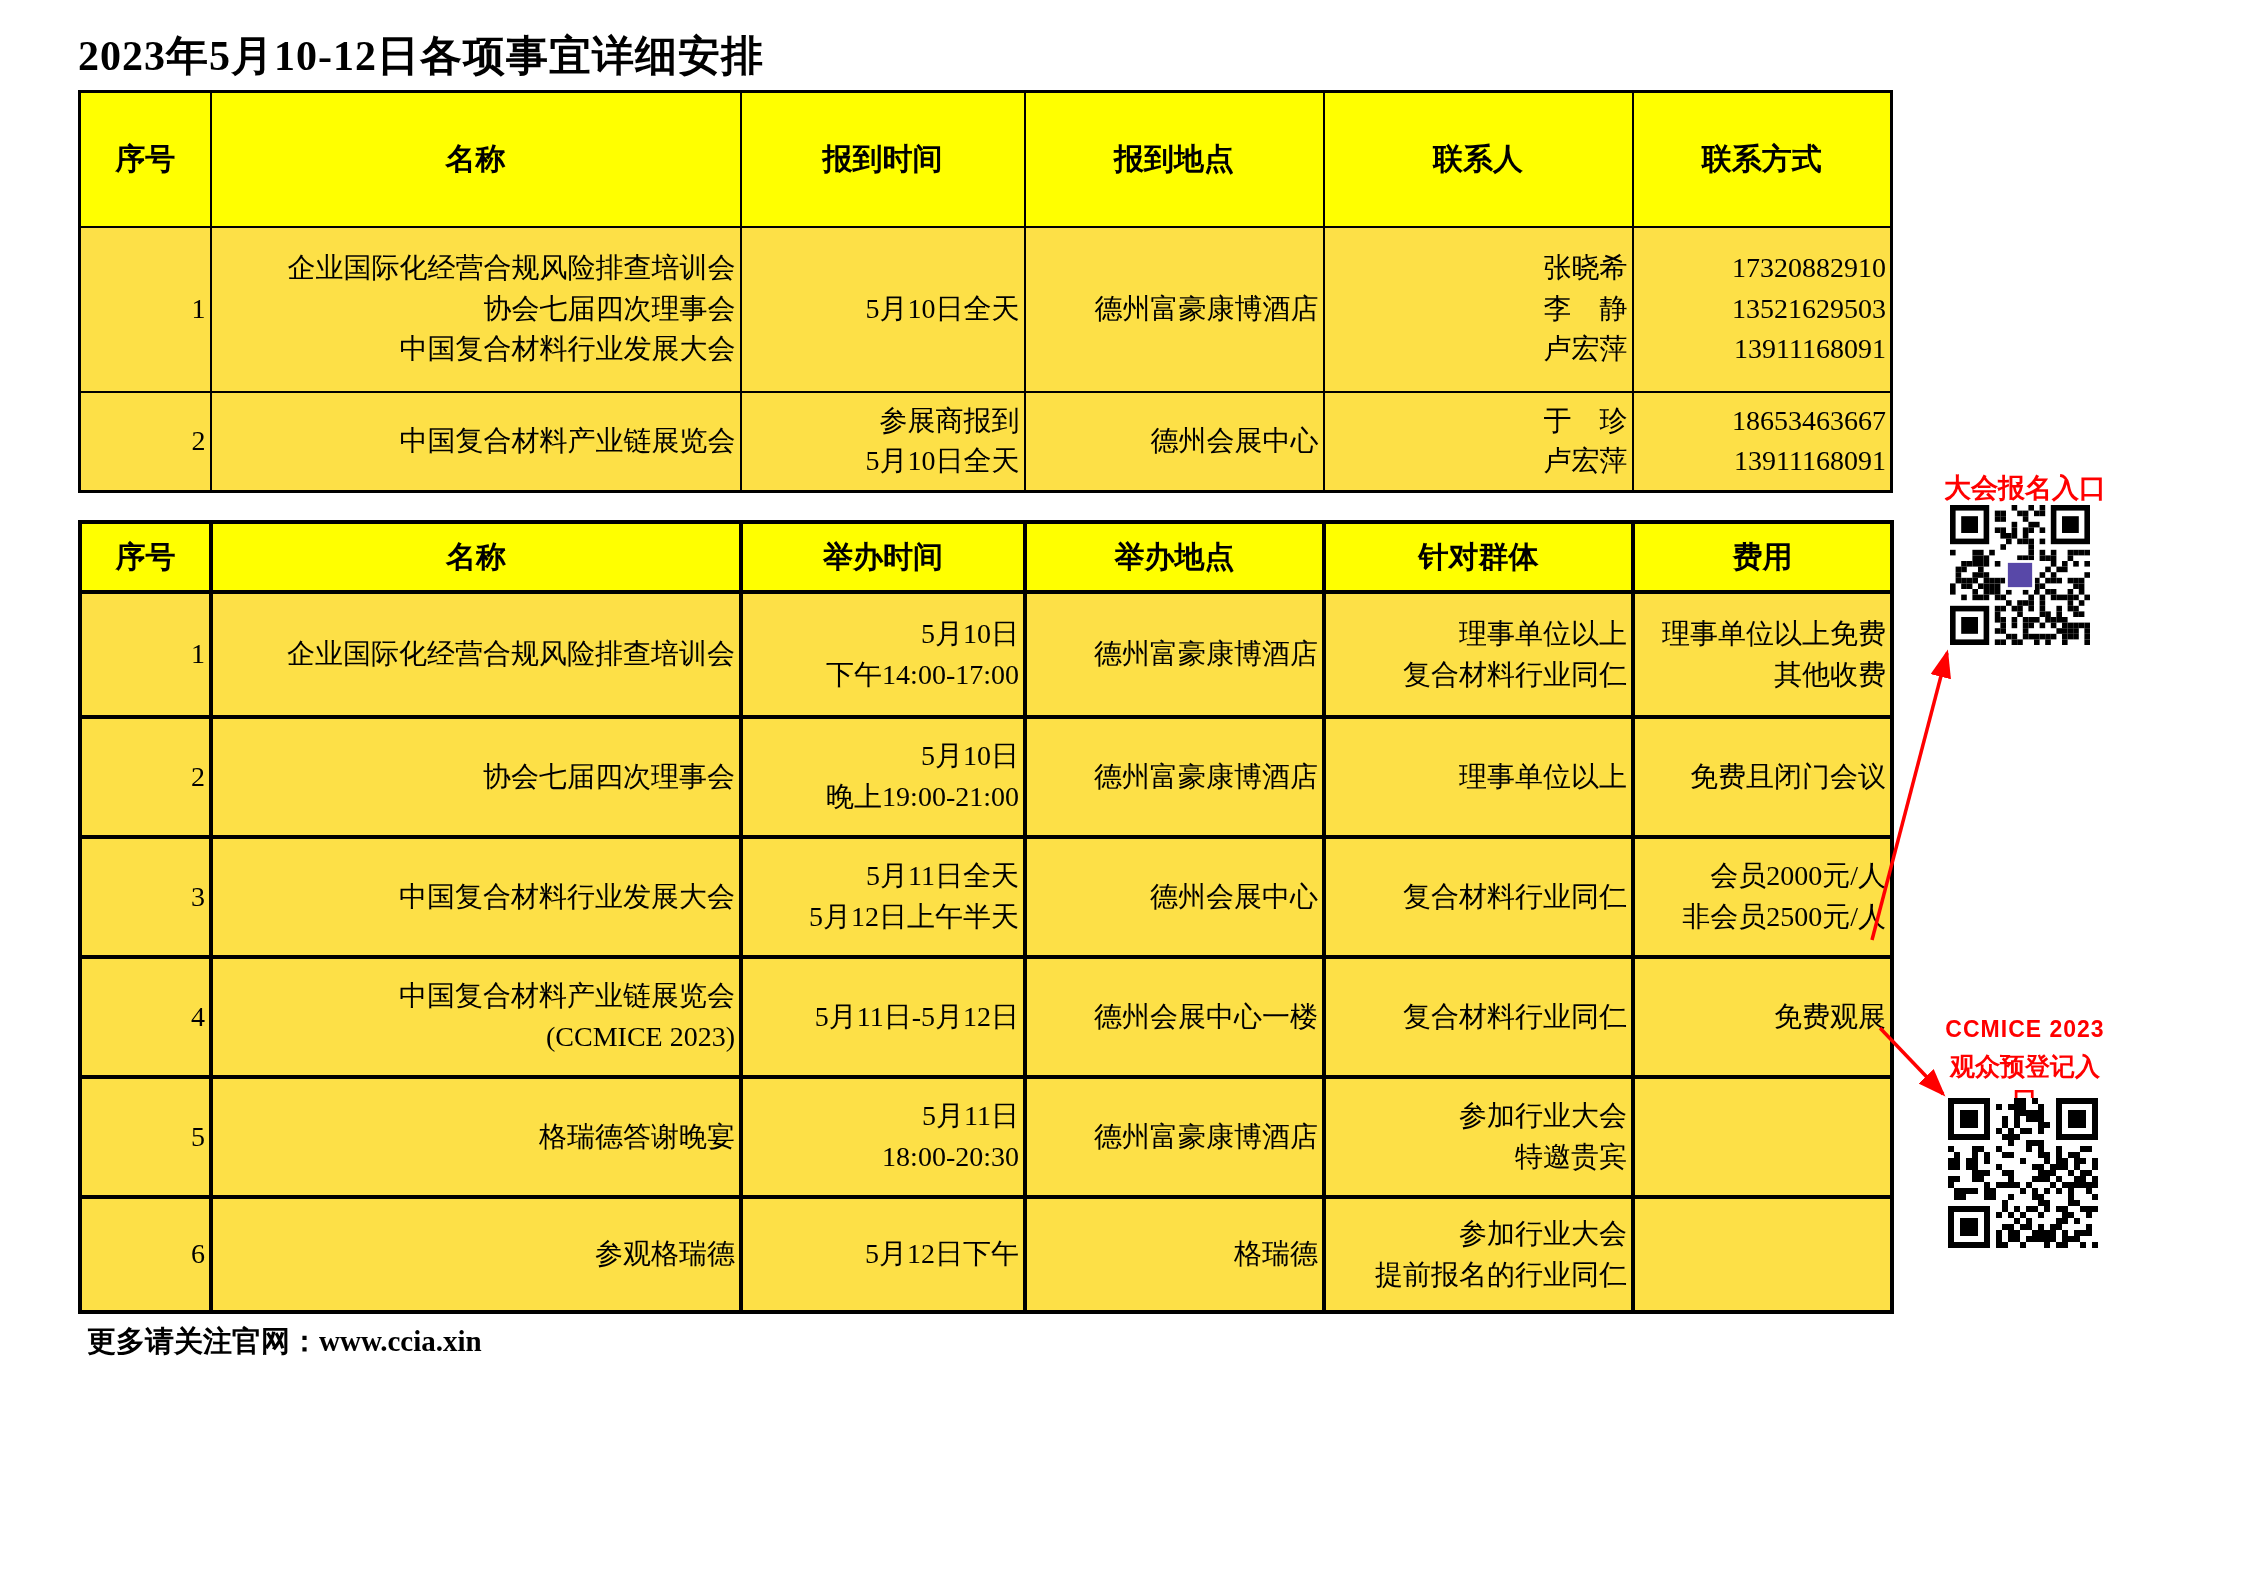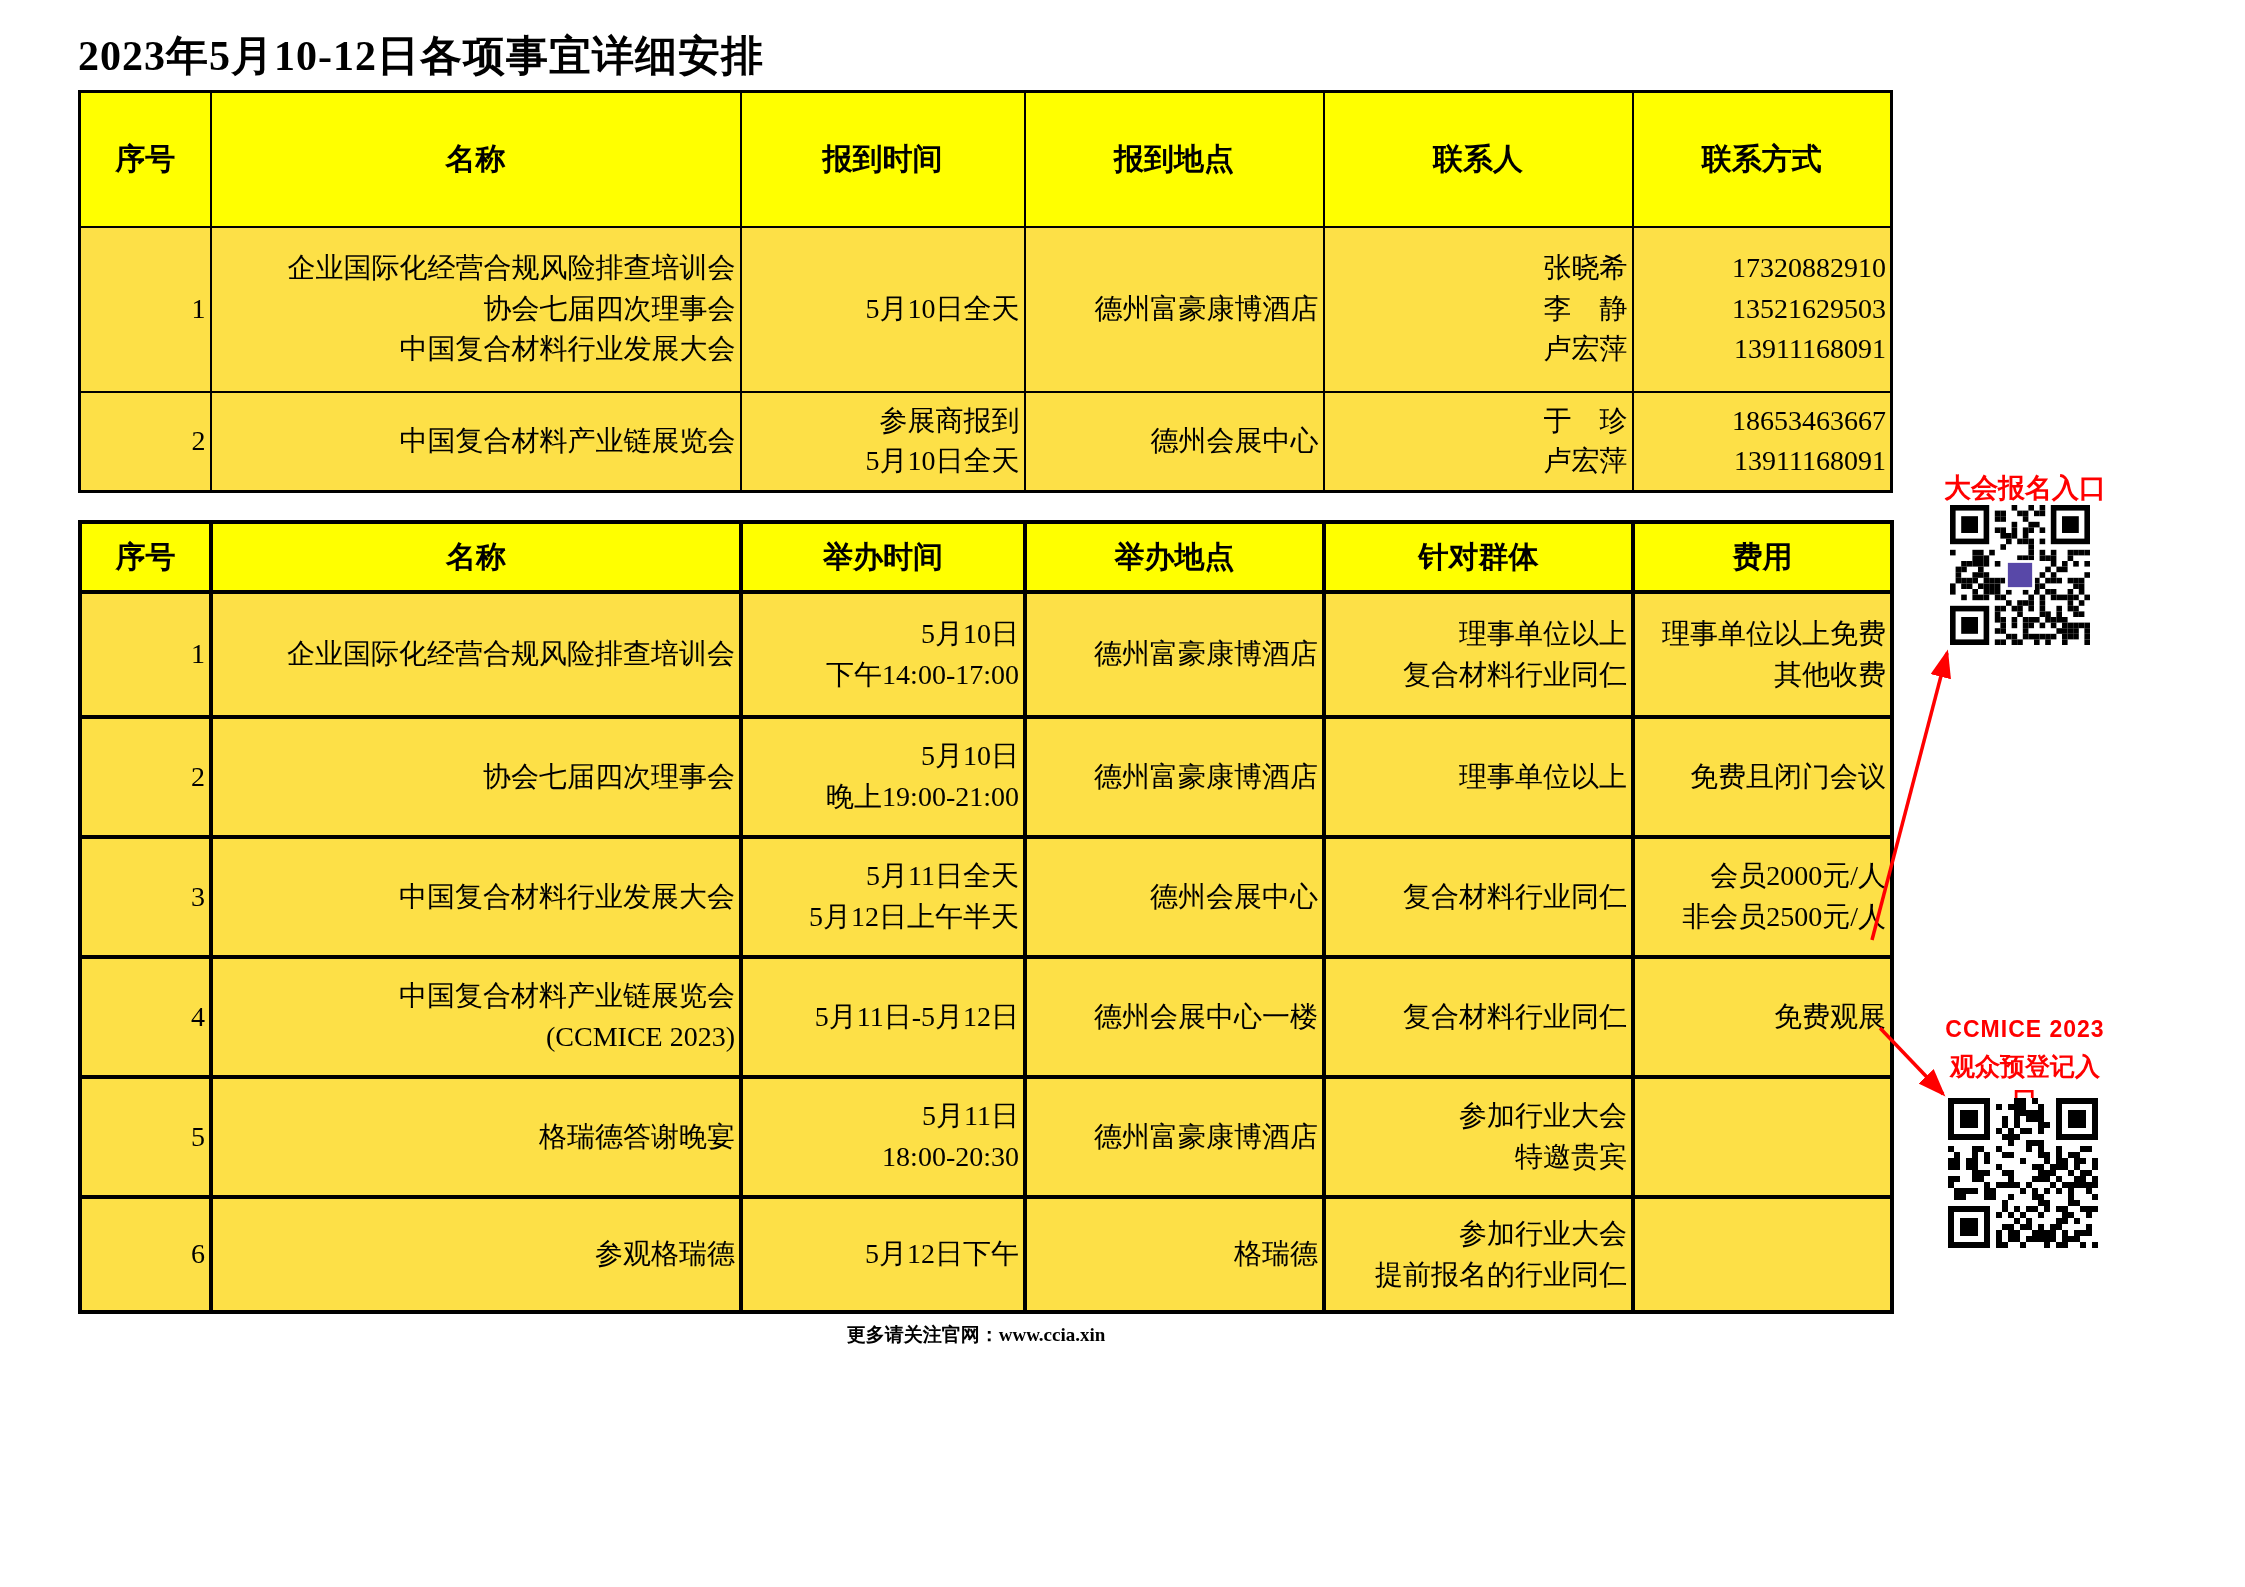--- a/index.html
+++ b/index.html
@@ -30,21 +30,21 @@
     color:var(--accent-red,#FF0000);
     font-family:"Liberation Sans","DejaVu Sans",sans-serif;font-weight:bold;
   }
   .lbl-signup{top:470px;font-size:27px;}
   .lbl-ccmice{top:1016px;font-size:23px;letter-spacing:1px;}
   .lbl-prereg{top:1050px;font-size:25px;}
   .qr{position:absolute;background:#fff;}
   .qr1{left:1950px;top:505px;width:140px;height:140px;}
   .qr2{left:1948px;top:1098px;width:150px;height:150px;}
   .overlay{position:absolute;left:0;top:0;width:2245px;height:1587px;pointer-events:none;}
-  .footer-line{position:absolute;left:70px;width:1812px;text-align:center;font-weight:bold;font-size:19px;}
+  .footer-line{position:absolute;left:87px;width:1812px;font-weight:bold;font-size:29px;}
   .f1{top:1322px;}
   .f2{top:1362px;}
 </style>
 </head>
 <body>
 
 <div class="canvas">
 
   <div class="title">2023年5月10-12日各项事宜详细安排</div>
 

